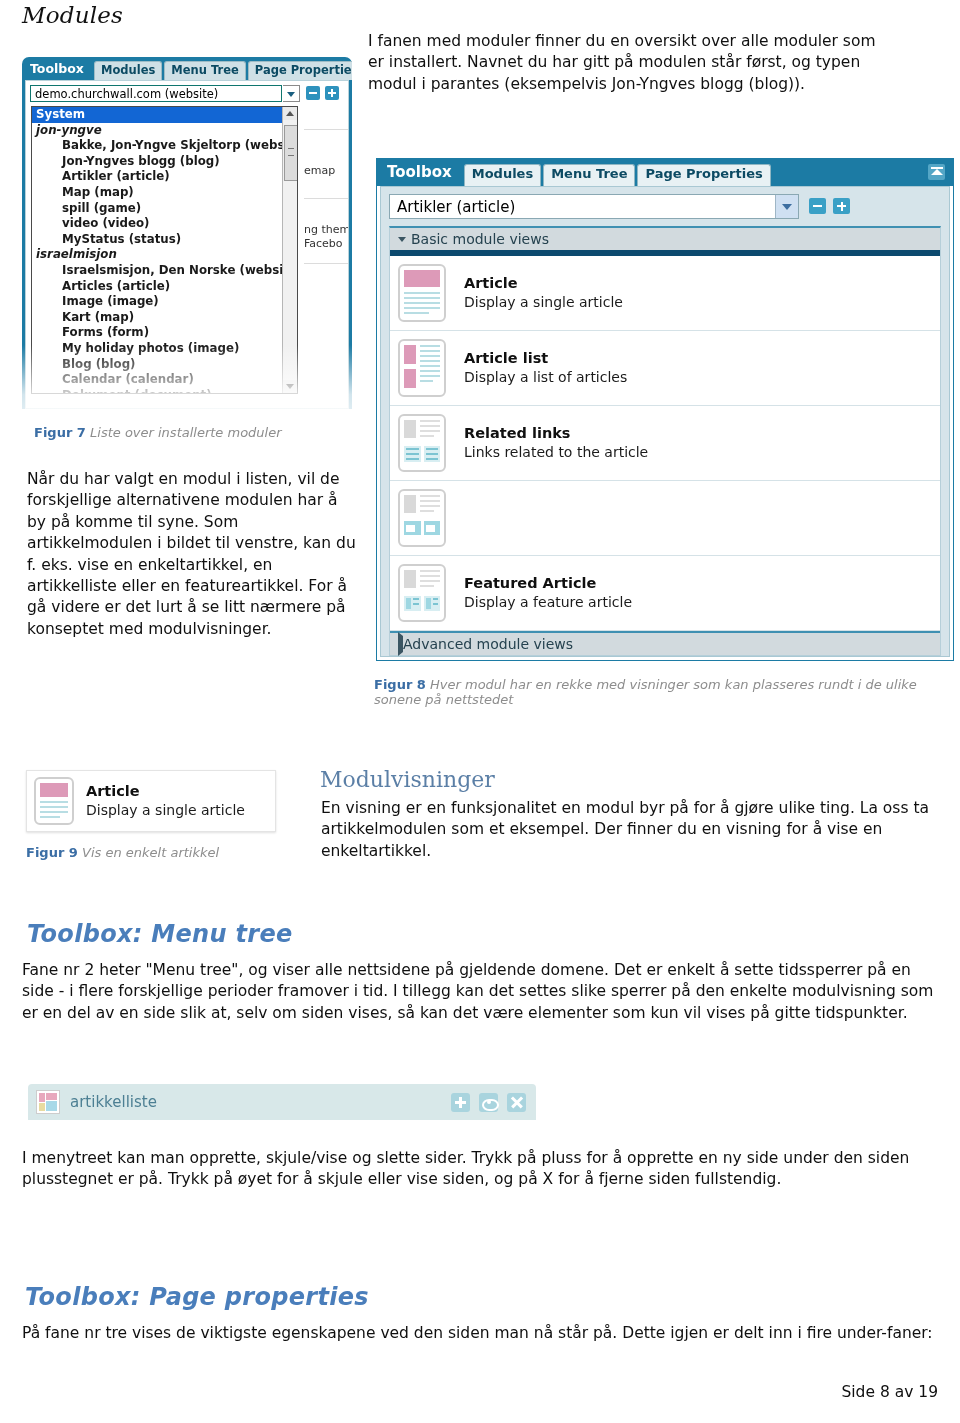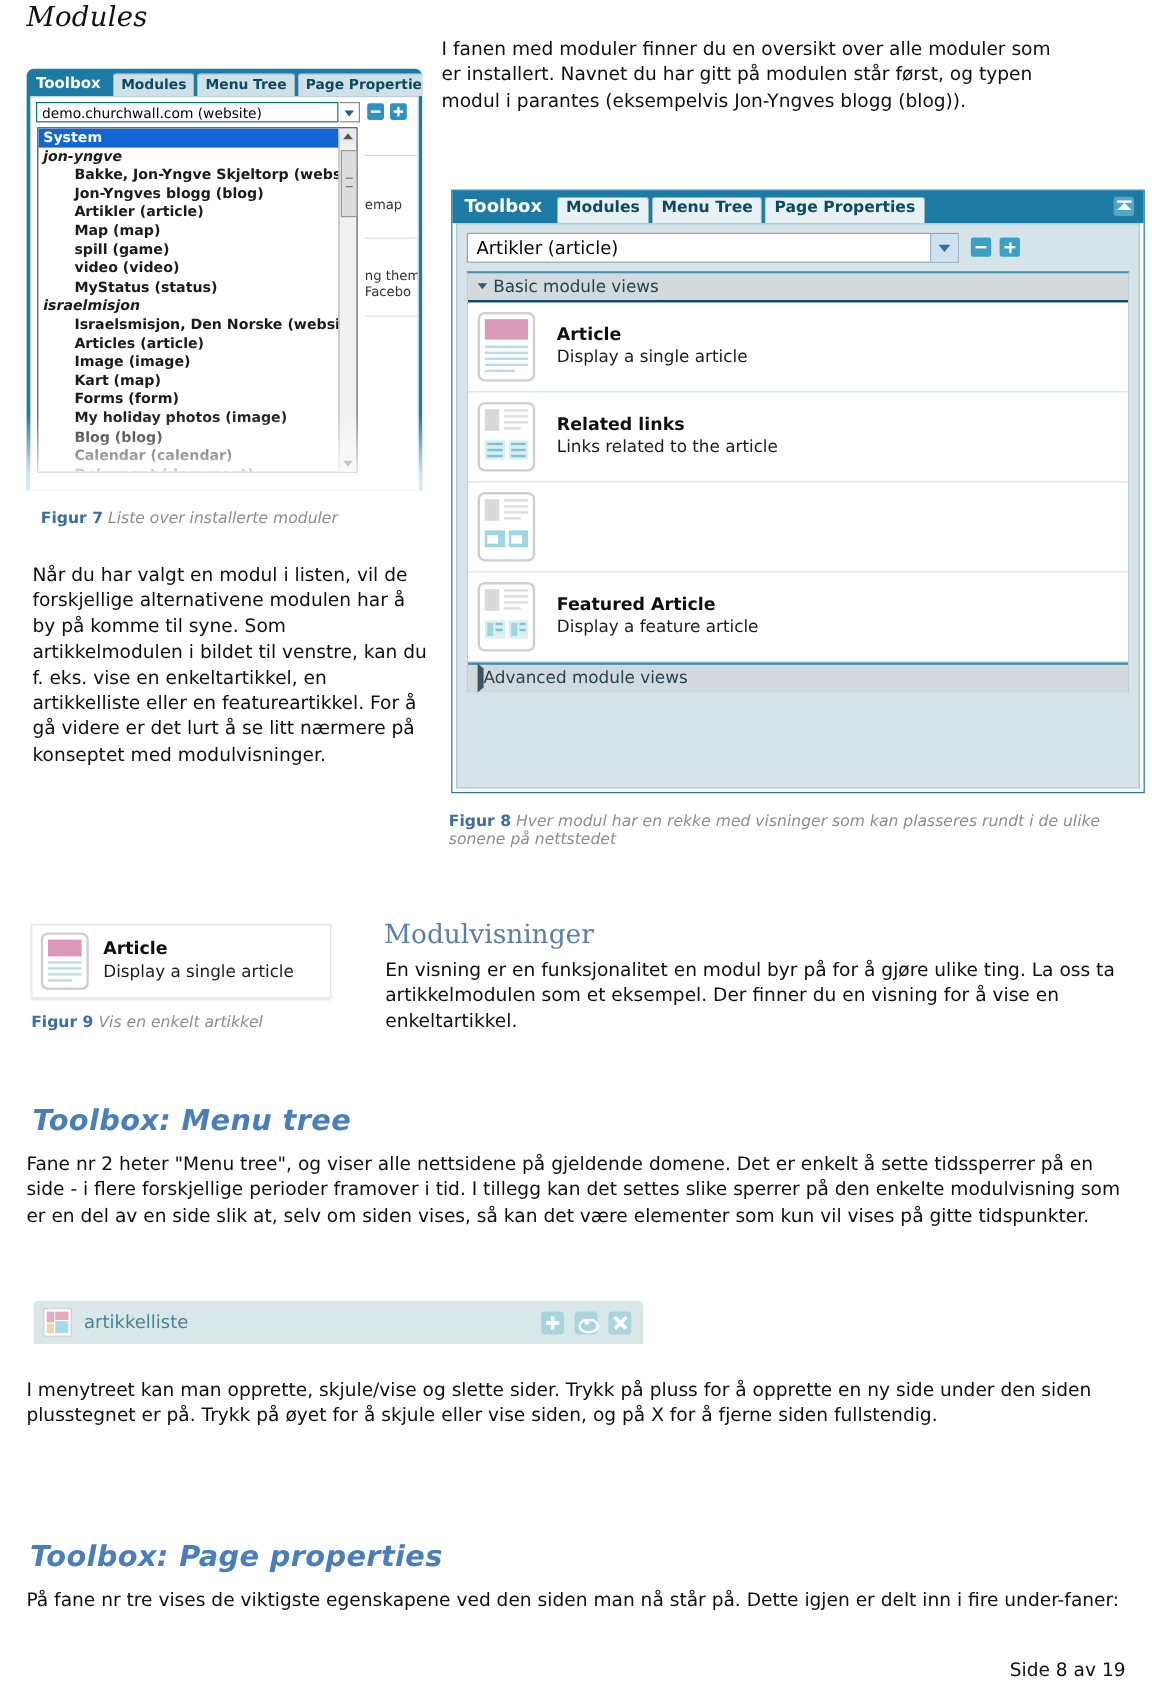--- a/index.html
+++ b/index.html
@@ -394,21 +394,21 @@
   .sq2.plus::before { content:""; position:absolute; left:7.5px; top:3.5px; width:2px; height:9px; background:#fff; }
 
   .tb2-list {
     margin-top: 6px;
     background: #ffffff;
     border: 1px solid #b6cfd9;
     border-top: 2px solid #3f90b2;
   }
   .grp-head {
     background: #d2dade;
-    border-bottom: 2px solid #0c4a6e;
+    border-bottom: 6px solid #0c4a6e;
     font-size: 14px;
     color: #25424f;
     padding: 3px 6px 3px 8px;
     position: relative;
   }
   .grp-head .tri {
     display: inline-block;
     width: 0; height: 0;
     margin-right: 5px;
     vertical-align: 2px;
@@ -690,20 +690,44 @@
             <div class="t-line"></div>
           <div class="t-line"></div>
             <div class="t-line" style="width:70%;"></div>
         </div>
         <div class="mv-txt">
           <div class="mv-title">Article</div>
           <div class="mv-desc">Display a single article</div>
         </div>
       </div>
 
+      <div class="mv-row">
+        <div class="thumb">
+          <div style="display:flex;gap:4px;height:100%;">
+            <div style="width:34%;">
+              <div class="t-pinkblock" style="height:19px;margin-bottom:5px;"></div>
+              <div class="t-pinkblock" style="height:19px;"></div>
+            </div>
+            <div style="flex:1;">
+              <div class="t-line"></div>
+                <div class="t-line"></div>
+                <div class="t-line"></div>
+              <div class="t-line"></div>
+                <div class="t-line"></div>
+                <div class="t-line"></div>
+              <div class="t-line"></div>
+                <div class="t-line" style="width:65%;"></div>
+            </div>
+          </div>
+        </div>
+        <div class="mv-txt">
+          <div class="mv-title">Article list</div>
+          <div class="mv-desc">Display a list of articles</div>
+        </div>
+      </div>
 
       <div class="mv-row">
         <div class="thumb">
           <div style="display:flex;gap:4px;">
             <div class="t-grayblock" style="width:34%;height:18px;"></div>
             <div style="flex:1;">
               <div class="t-grayline"></div>
                 <div class="t-grayline"></div>
               <div class="t-grayline"></div>
                 <div class="t-grayline" style="width:70%;"></div>

